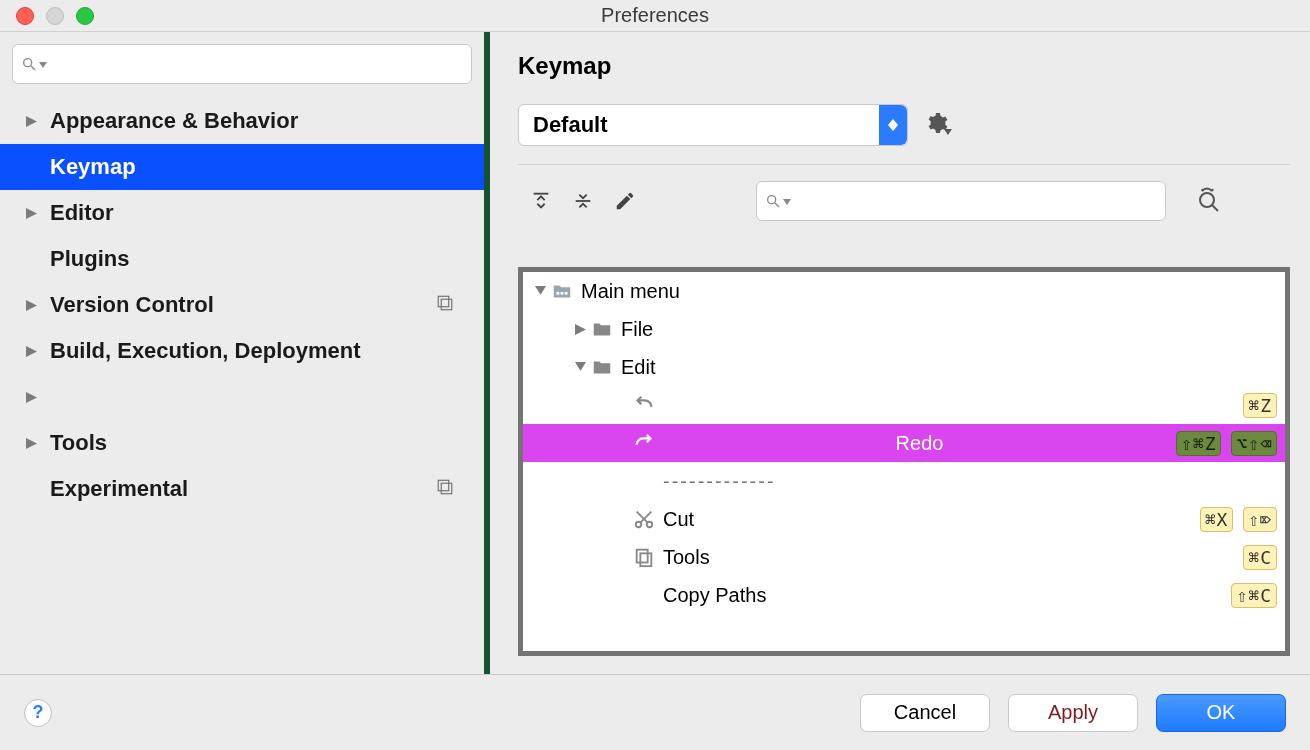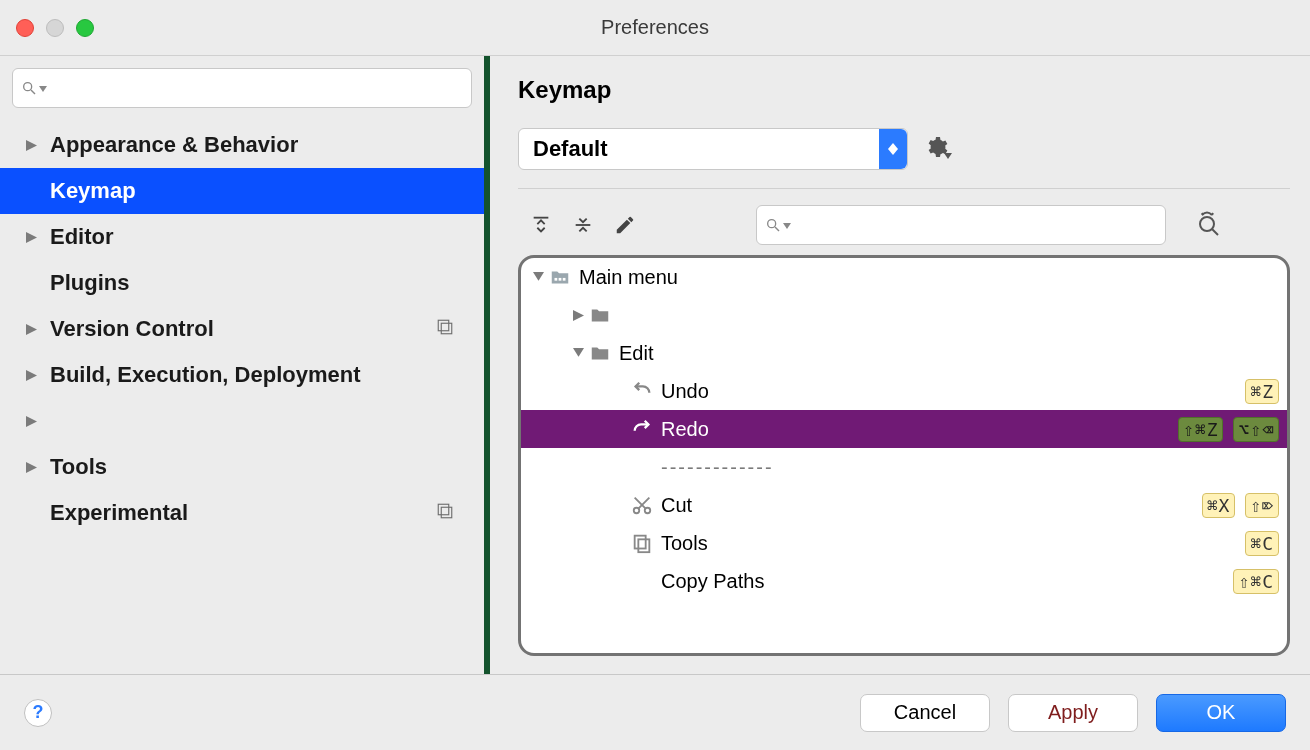--- a/index.html
+++ b/index.html
@@ -1,18 +1,18 @@
 <!DOCTYPE html>
 <html><head>
 <meta charset="utf-8">
 <style>
 * { box-sizing: border-box; margin: 0; padding: 0; }
 body { font-family: -apple-system, "Helvetica Neue", Arial, sans-serif; font-size: 16px; background: #ececec; width: 1310px; height: 750px; overflow: hidden; }
 .window { display: flex; flex-direction: column; height: 100%; }
-.titlebar { height: 56px; display: flex; align-items: center; position: relative; background: #ececec; border-bottom: 1px solid #d0d0d0; }
+.titlebar { height: 32px; display: flex; align-items: center; position: relative; background: #ececec; border-bottom: 1px solid #d0d0d0; }
 .traffic-lights { display: flex; gap: 12px; margin-left: 16px; }
 .tl { width: 18px; height: 18px; border-radius: 50%; }
 .tl.red { background: #ff5f57; border: 1px solid #e14137; }
 .tl.grey { background: #d6d6d6; border: 1px solid #bdbdbd; }
 .tl.green { background: #28c840; border: 1px solid #1fa733; }
 .title { position: absolute; left: 50%; transform: translateX(-50%); color: #3a3a3a; font-size: 20px; }
 .body { flex: 1; display: flex; min-height: 0; }
 .sidebar { width: 490px; border-right: 6px solid #14532d; background: #ececec; display: flex; flex-direction: column; }
 .sidebar .search-wrap { padding: 12px 12px 8px 12px; }
 .search-box { position: relative; width: 100%; height: 40px; background: #fff; border: 1px solid #c8c8c8; border-radius: 6px; display: flex; align-items: center; padding: 0 8px; }
@@ -39,35 +39,35 @@
 .gear-btn .dropmark { position: absolute; right: -4px; bottom: -2px; }
 .gear-btn .dropmark svg { width: 8px; height: 8px; }
 .hr { border: none; border-top: 1px solid #d0d0d0; margin-bottom: 16px; }
 .toolbar-row { display: flex; align-items: center; gap: 20px; margin-bottom: 10px; padding-left: 12px; }
 .toolbar-row .tbtn { color: #444; display: inline-flex; }
 .toolbar-row .tbtn svg { width: 22px; height: 22px; }
 .toolbar-row .spacer { width: 80px; }
 .toolbar-row .search-box { width: 410px; }
 .toolbar-row .find-action { color: #555; margin-left: 10px; }
 .toolbar-row .find-action svg { width: 26px; height: 26px; }
-.tree-box { border: 3px solid #737373; border-radius: 16px; background: #fff; flex: 1; min-height: 0; overflow: hidden; display: flex; flex-direction: column; }
+.tree-box { border: 5px solid #737373; border-radius: 0; background: #fff; flex: 1; min-height: 0; overflow: hidden; display: flex; flex-direction: column; margin-top: 36px; }
 .tree { list-style: none; font-size: 20px; }
 .tree .row { display: flex; align-items: center; height: 38px; padding-right: 8px; position: relative; }
 .tree .row .toggle { width: 22px; display: inline-flex; justify-content: center; color: #7b7b7b; }
 .tree .row .toggle svg { width: 11px; height: 11px; }
 .tree .row .icon { display: inline-flex; margin-right: 8px; color: #888; }
 .tree .row .icon svg { width: 22px; height: 22px; }
 .tree .row .label { flex: 1; }
 .tree .row .shortcuts { display: flex; gap: 10px; margin-left: auto; }
 .sc { font-family: Menlo, Consolas, monospace; font-size: 18px; padding: 1px 4px; border-radius: 4px; background: #fff2b8; border: 1px solid #d6c068; color: #333; display: inline-flex; align-items: center; letter-spacing: 1px; }
 .tree .row.depth0 { padding-left: 6px; }
 .tree .row.depth1 { padding-left: 46px; }
 .tree .row.depth2 { padding-left: 110px; }
 .tree .row.depth2 .icon { margin-left: 0; }
-.tree .row.selected { background: #701a75; color: #fff; }
+.tree .row.selected { background: #d946ef; color: #fff; text-align: center; }
 .tree .row.selected .icon { color: #fff; }
 .tree .row.selected .sc { background: #6c8a3e; border-color: #50702a; color: #1a1a1a; }
 .tree .row.separator .label { color: #7a7a7a; letter-spacing: 2px; }
 .footer { height: 76px; border-top: 1px solid #c8c8c8; background: #ececec; display: flex; align-items: center; padding: 0 24px; }
 .help-btn { width: 28px; height: 28px; border-radius: 50%; border: 1px solid #c0c0c0; background: #fff; display: flex; align-items: center; justify-content: center; color: #2b7bff; font-size: 18px; font-weight: 700; }
 .footer .spacer { flex: 1; }
 .btn { height: 38px; min-width: 130px; border-radius: 7px; border: 1px solid #c8c8c8; background: #fff; font-size: 20px; padding: 0 12px; margin-left: 18px; display: inline-flex; align-items: center; justify-content: center; }
 .btn.disabled { color: #7f1d1d; }
 .btn.primary { background: linear-gradient(#4a9aff, #1e7aff); border-color: #1668e6; color: #fff; font-weight: 500; }
 .folder-colored .bot { fill: #9aa7ae; }
@@ -275,20 +275,21 @@
             <span class="toggle">
                 <svg viewBox="0 0 10 10">
                   <polygon points="0,0 10,5 0,10" fill="currentColor"></polygon>
                 </svg>
               </span>
             <span class="icon">
                 <svg viewBox="0 0 24 24" fill="currentColor">
                   <path d="M3 6h6l2 2h10v11H3z"></path>
                 </svg>
               </span>
+            <span class="label">File</span>
           </li>
           <li class="row depth1">
             <span class="toggle">
                 <svg viewBox="0 0 10 10">
                   <polygon points="0,0 10,0 5,8" fill="currentColor"></polygon>
                 </svg>
               </span>
             <span class="icon">
                 <svg viewBox="0 0 24 24" fill="currentColor">
                   <path d="M3 6h6l2 2h10v11H3z"></path>
@@ -296,21 +297,20 @@
               </span>
             <span class="label">Edit</span>
           </li>
           <li class="row depth2">
             <span class="icon">
                 <svg viewBox="0 0 24 24" fill="none" stroke="currentColor" stroke-width="2.5">
                   <path d="M20 14a7 7 0 00-7-7H5"></path>
                   <polyline points="9,3 5,7 9,11"></polyline>
                 </svg>
               </span>
-            <span class="label">Undo</span>
             <span class="shortcuts">
               <span class="sc">⌘Z</span>
             </span>
           </li>
           <li class="row depth2 selected">
             <span class="icon">
                 <svg viewBox="0 0 24 24" fill="none" stroke="currentColor" stroke-width="2.5">
                   <path d="M4 14a7 7 0 017-7h8"></path>
                   <polyline points="15,3 19,7 15,11"></polyline>
                 </svg>

